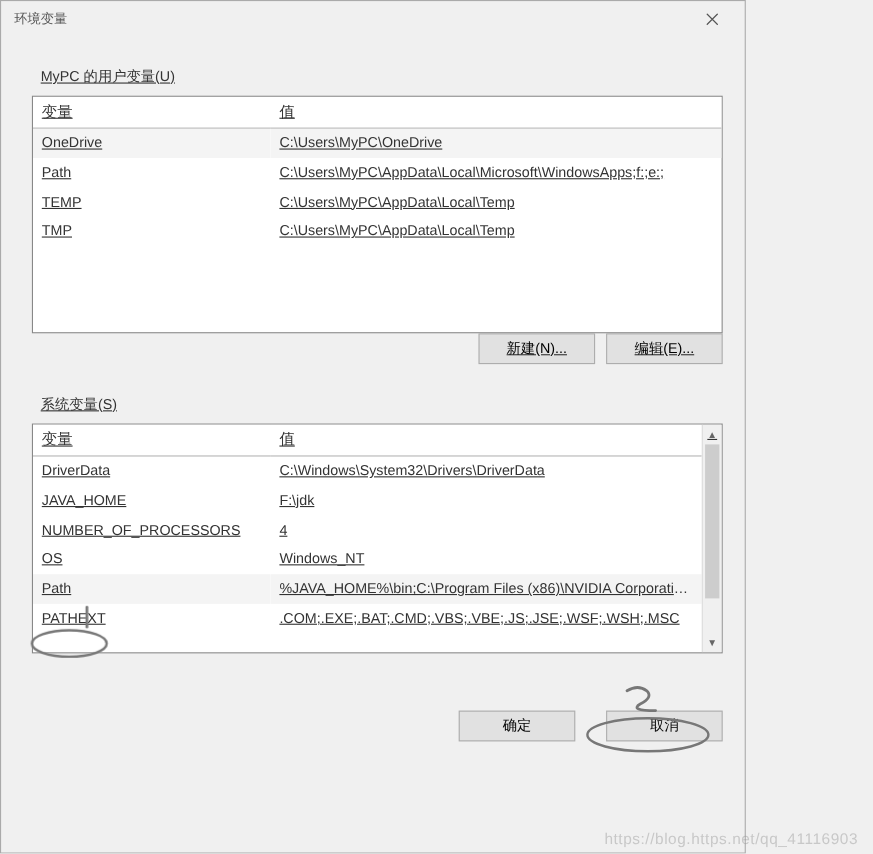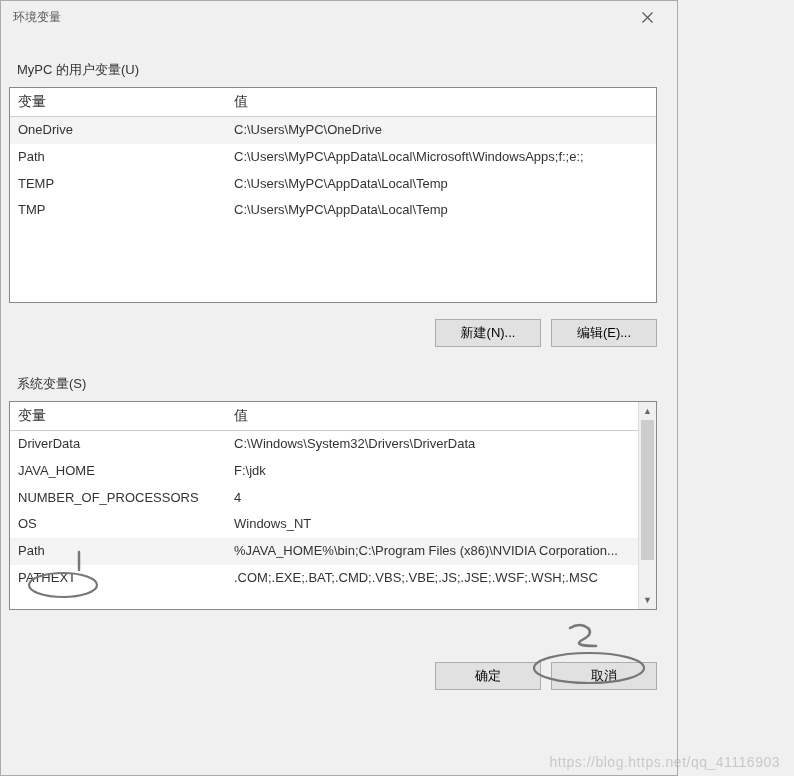--- a/index.html
+++ b/index.html
@@ -42,23 +42,24 @@
       display: flex;
       align-items: center;
       justify-content: center;
       cursor: pointer;
     }
     .close-btn svg {
       width: 11px;
       height: 11px;
     }
     .content {
-      padding: 0 20px 12px 8px;
+      padding: 0 20px 12px 28px;
       display: flex;
       flex-direction: column;
+      text-decoration: underline;
     }
     .section-label {
       font-size: 13px;
       color: #333;
       margin-top: 28px;
       margin-bottom: 8px;
       margin-left: 8px;
     }
     .list-panel {
       border: 1px solid #888;
@@ -128,38 +129,37 @@
       text-overflow: ellipsis;
       line-height: 1.6;
     }
     tbody tr.alt {
       background: #f4f4f4;
     }
     .button-row {
       display: flex;
       justify-content: flex-end;
       gap: 10px;
-      margin-top: 16px;
     }
     .btn {
       min-width: 106px;
       height: 28px;
       border: 1px solid #adadad;
       background: #e1e1e1;
       font-size: 13px;
       display: flex;
       align-items: center;
       justify-content: center;
       cursor: pointer;
       font-family: inherit;
     }
     .bottom-row {
       display: flex;
       justify-content: flex-end;
-      gap: 10px;
+      gap: 28px;
       padding: 0 20px 18px 20px;
       margin-top: 40px;
     }
     .anno-overlay {
       position: fixed;
       pointer-events: none;
     }
     .watermark {
       position: fixed;
       bottom: 6px;

